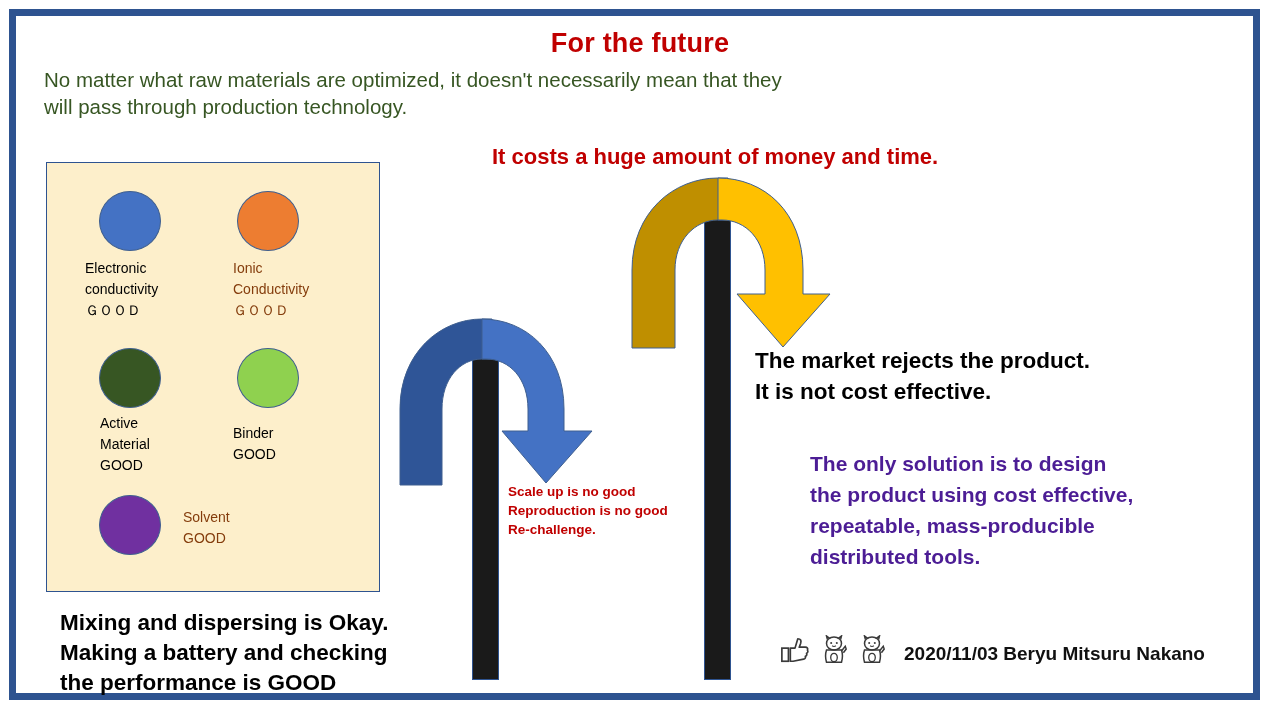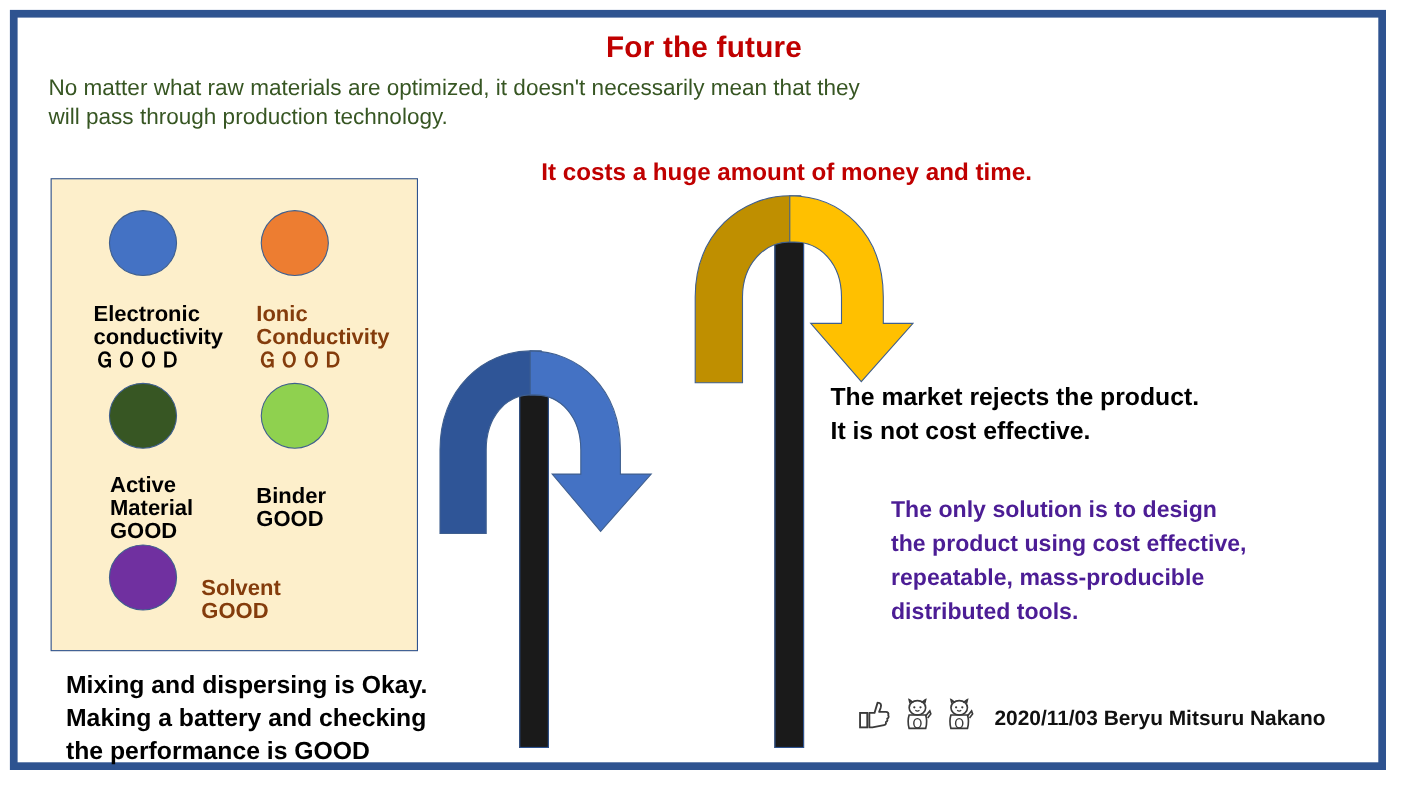--- a/index.html
+++ b/index.html
@@ -75,26 +75,25 @@
     box-sizing: border-box;
   }
   .dot {
     position: absolute;
     border-radius: 50%;
     border: 1px solid #3F5F8F;
     box-sizing: border-box;
   }
   .dot-label {
     position: absolute;
-    font-size: 20px;
-    font-weight: bold;
+    font-size: 14px;
+    font-weight: normal;
     line-height: 21px;
     color: #000000;
     white-space: pre-line;
-    margin-top: 18px;
   }
 
   
   .bar {
     position: absolute;
     background: #1A1A1A;
     border: 1px solid #2E5390;
     box-sizing: border-box;
   }
   #bar-left  { left: 472px; top: 358px; width: 27px; height: 322px; }
@@ -240,20 +239,23 @@
 
 
   <div id="market-rejects">The market rejects the product.
 It is not cost effective.</div>
 
   <div id="solution">The only solution is to design
 the product using cost effective,
 repeatable, mass-producible
 distributed tools.</div>
 
+  <div id="scale-note">Scale up is no good
+Reproduction is no good
+Re-challenge.</div>
 
   <div id="mixing-note">Mixing and dispersing is Okay.
 Making a battery and checking
 the performance is GOOD</div>
 
   <div id="footer">
     <span class="glyph" aria-hidden="true">
       <svg width="30" height="30" viewBox="0 0 32 32">
         <rect x="2" y="14" width="7" height="14" fill="none" stroke="#3A3A3A" stroke-width="1.8"></rect>
         <path d="M11 28 L11 14 L16 14 L19 4 C22 4 23 6 22 9 L20.5 13 L27 13

